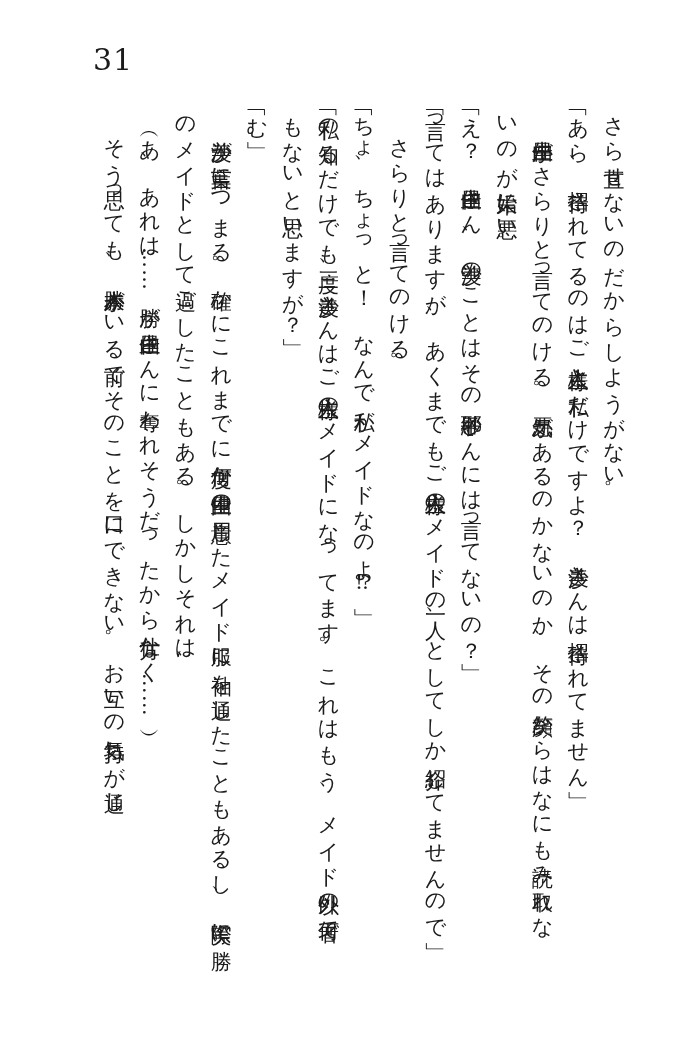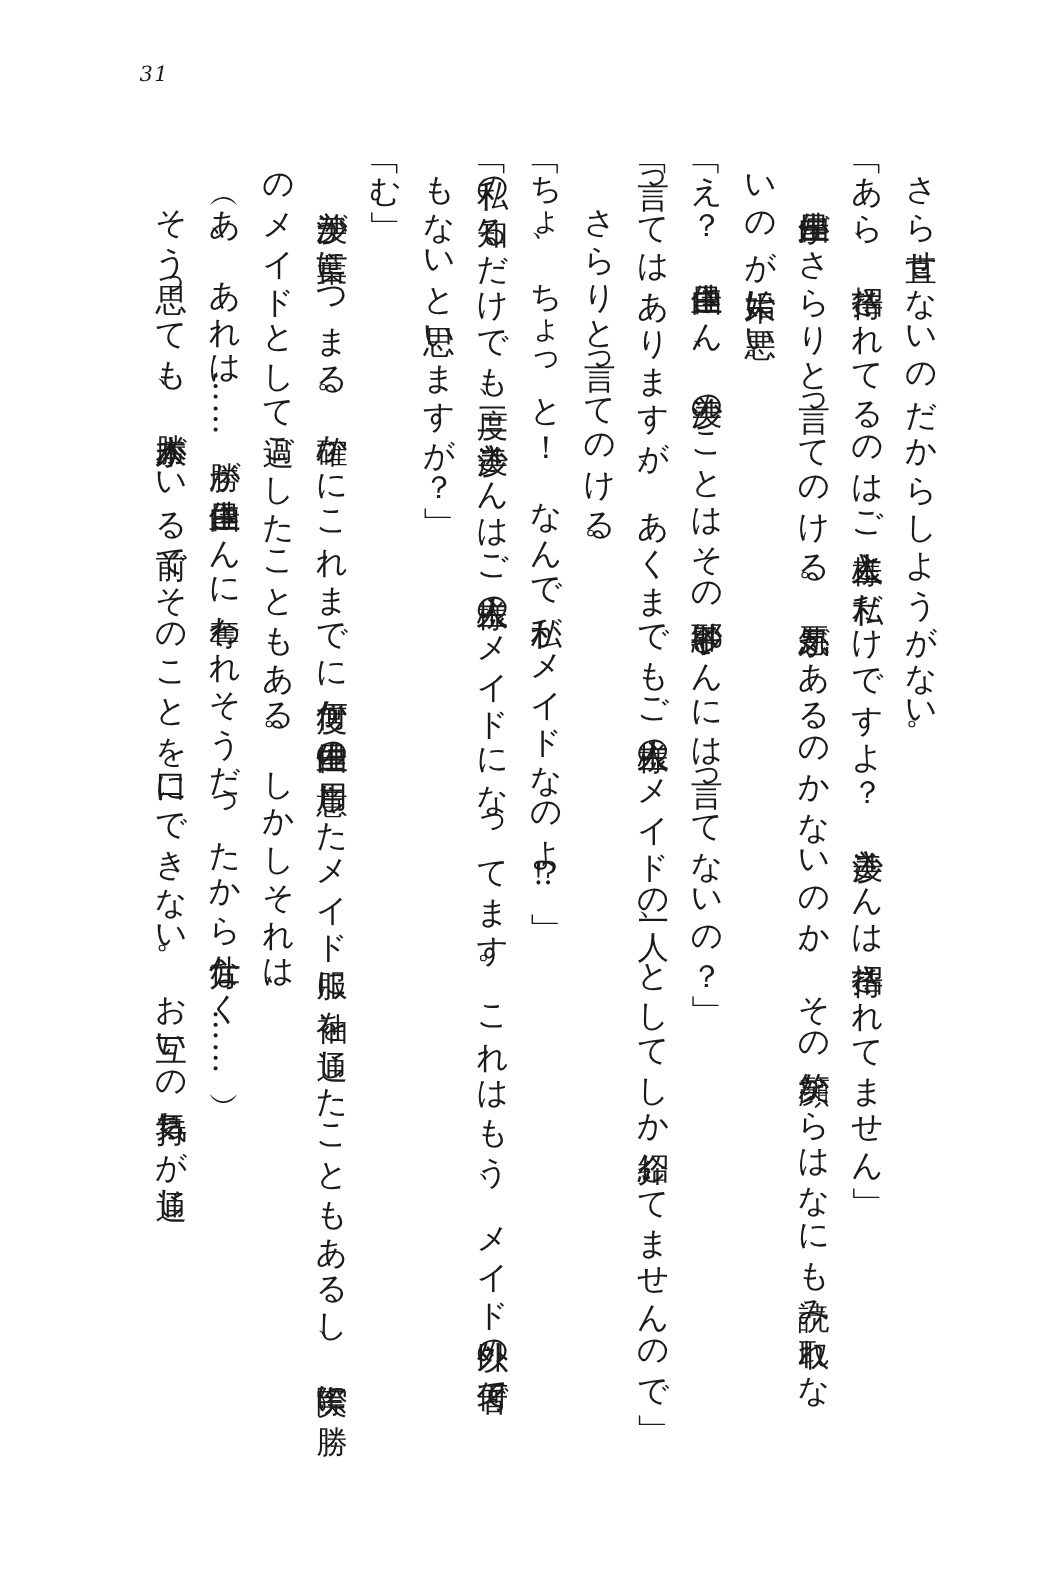--- a/index.html
+++ b/index.html
@@ -13,22 +13,21 @@
     height: 1050px;
     background: #ffffff;
     overflow: hidden;
     font-family: "DejaVu Serif", "Liberation Serif", serif;
     color: #1b1b1b;
   }
   .page-number {
     position: absolute;
     top: 42px;
     left: 93px;
-    font-style: italic;
-    font-size: 14px;
+    font-size: 30px;
     letter-spacing: 1px;
     color: #1b1b1b;
   }
   .text-block {
     position: absolute;
     top: 102px;
     left: 59px;
     width: 572px;
     height: 846px;
     writing-mode: vertical-rl;

